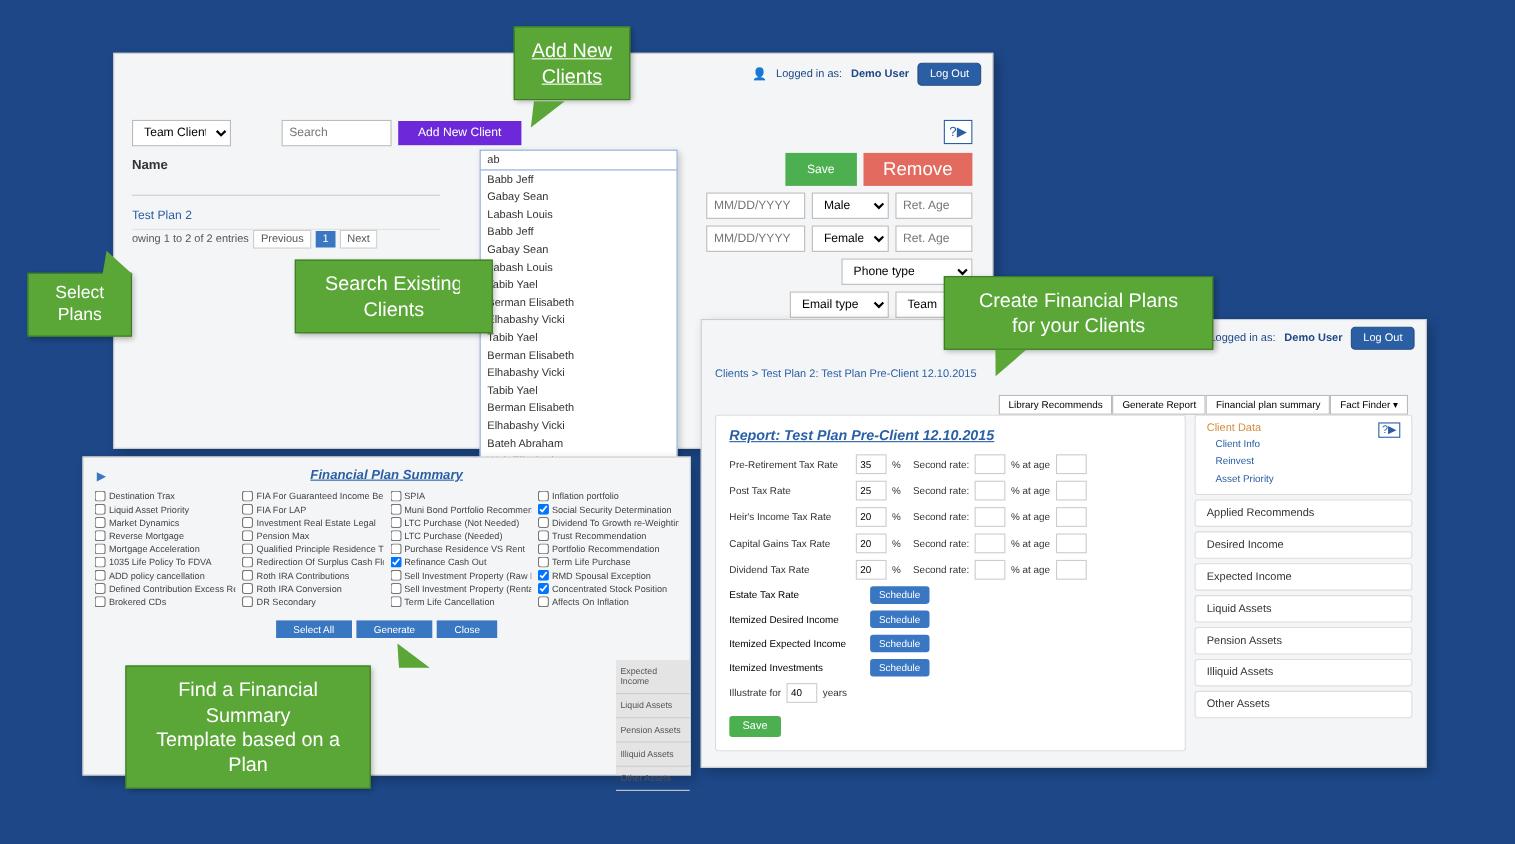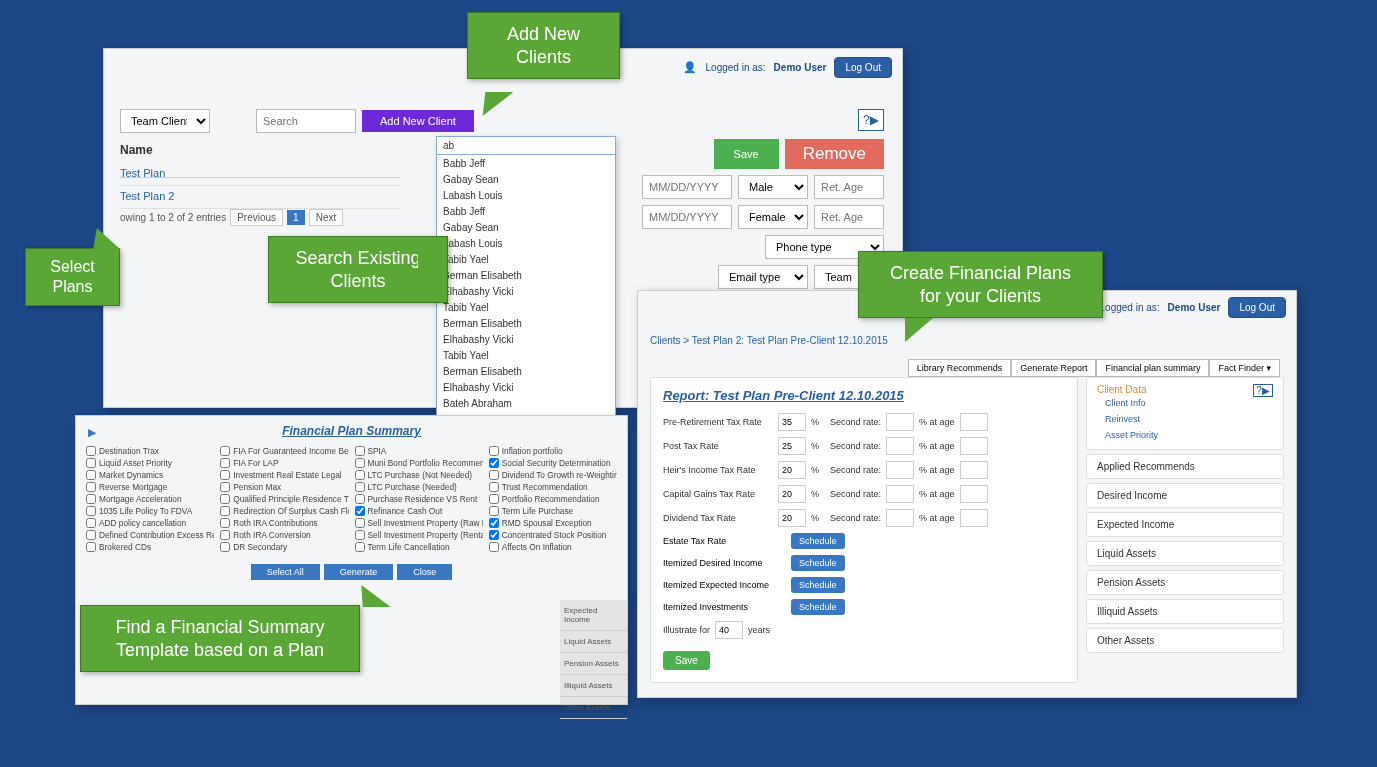--- a/index.html
+++ b/index.html
@@ -107,21 +107,20 @@
     <b>Demo User</b>
     <button class="btn-logout">Log Out</button>
   </div>
   <div class="filter-row">
     <select class="sel"><option>Team Clients</option></select>
     <input class="inp inp-search" placeholder="Search" style="">
     <button class="btn-blue">Add New Client</button>
   </div>
   <div class="help-btn">?▶</div>
   <div class="tbl-head">Name</div>
-  <div class="plan-row" style="top:112px">Test Plan</div>
   <div class="plan-row" style="top:135px">Test Plan 2</div>
   <div class="pager">
     <span>owing 1 to 2 of 2 entries</span>
     <span class="pgbtn">Previous</span>
     <span class="pgcur">1</span>
     <span class="pgbtn">Next</span>
   </div>
   <div class="rcol">
     <div class="rrow">
         <button class="btn-save">Save</button>
@@ -437,26 +436,26 @@
       <div class="sidebox">Applied Recommends</div>
       <div class="sidebox">Desired Income</div>
       <div class="sidebox">Expected Income</div>
       <div class="sidebox">Liquid Assets</div>
       <div class="sidebox">Pension Assets</div>
       <div class="sidebox">Illiquid Assets</div>
       <div class="sidebox">Other Assets</div>
     </div>
 </div>
 
-<div class="callout" style="left:467px; top:12px; width:153px;"><span>Add New<br>Clients</span></div>
+<div class="callout" style="left:467px; top:24px; width:106px;text-decoration:underline;"><span>Add New<br>Clients</span></div>
 <div class="pointer down" style="left:477px; top:92px; transform:skewX(-35deg);"></div>
 
 <div class="callout small" style="left:25px; top:248px; width:95px;"><span>Select<br>Plans</span></div>
 <div class="pointer up" style="left:88px; top:228px; transform:skewX(25deg);"></div>
 
 <div class="callout" style="left:240px; top:236px; width:180px;margin-left:28px;"><span>Search Existing<br>Clients</span></div>
 <div class="pointer right" style="left:418px; top:252px;"></div>
 
 <div class="callout" style="left:858px; top:251px; width:245px;"><span>Create Financial Plans<br>for your Clients</span></div>
 <div class="pointer down" style="left:898px; top:318px; transform:skewX(-30deg);"></div>
 
-<div class="callout" style="left:80px; top:605px; width:280px;"><span>Find a Financial Summary<br>Template based on a Plan</span></div>
+<div class="callout" style="left:114px; top:605px; width:223px;"><span>Find a Financial Summary<br>Template based on a Plan</span></div>
 <div class="pointer up" style="left:355px; top:585px; transform:skewX(35deg);"></div>
 
 </body></html>

